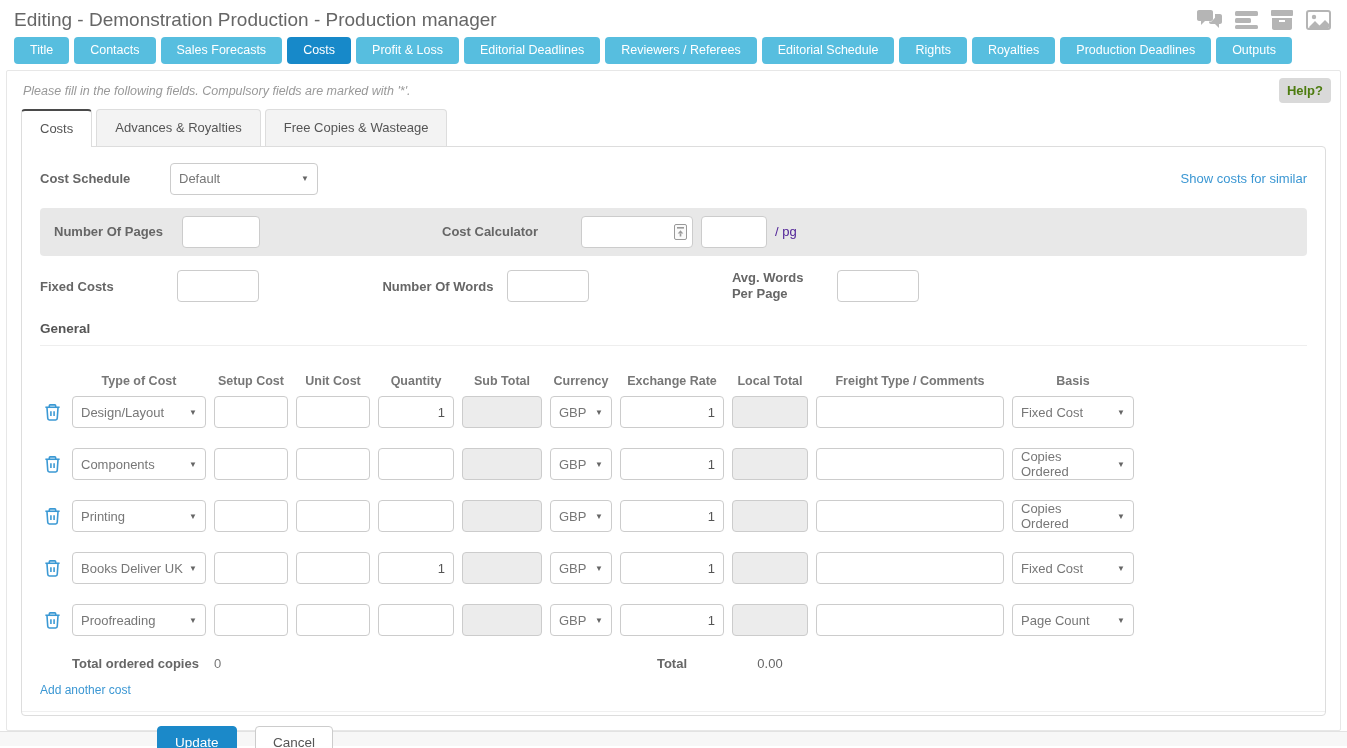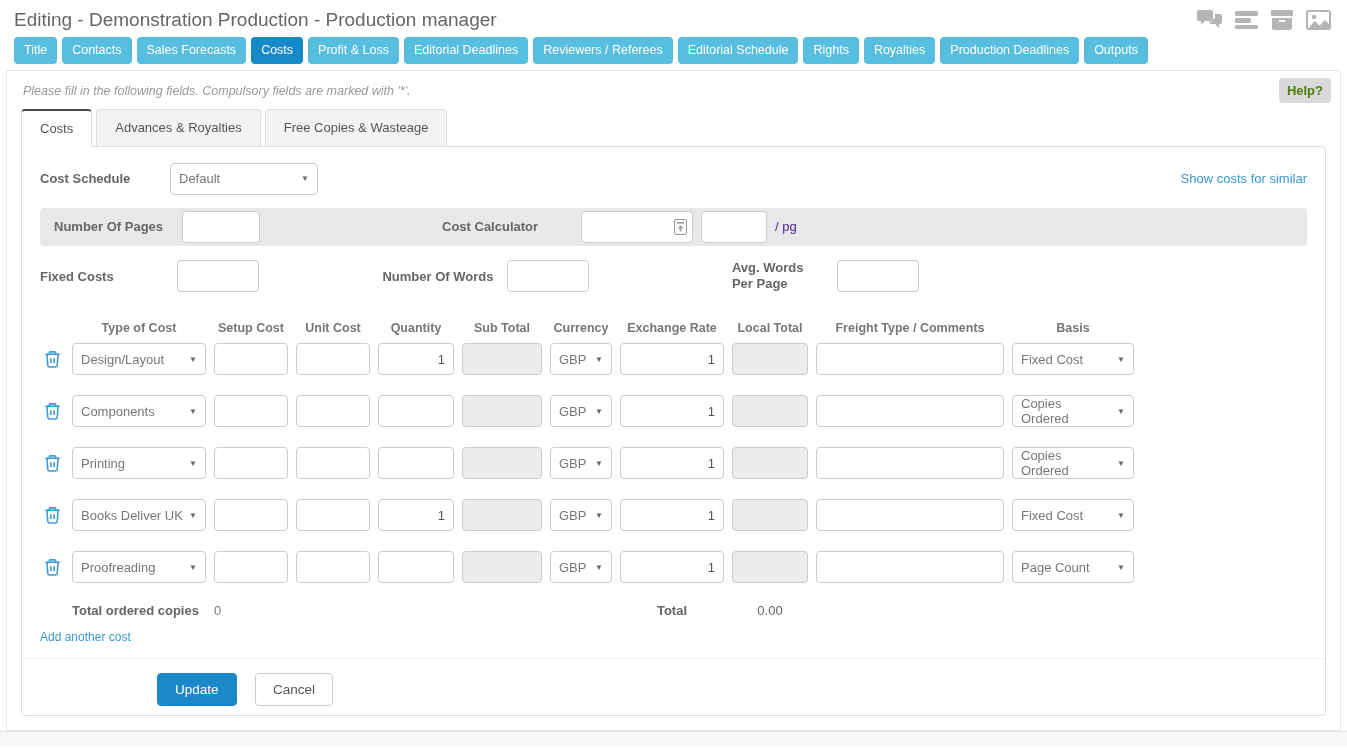--- a/index.html
+++ b/index.html
@@ -11,21 +11,21 @@
   }
   
   .hdr { display:flex; justify-content:space-between; align-items:center; padding:9px 16px 6px 14px; }
   .page-title { font-size:19px; font-weight:400; color:#666; }
   .hdr-icons { display:flex; align-items:center; gap:13px; }
   .hdr-icons span { display:inline-flex; cursor:pointer; }
   
   .tabs { display:flex; gap:5px; padding:0 14px 6px; }
   .tab {
     background:#57bedf; color:#fff; font-size:12.5px; line-height:1;
-    padding:7px 10px; border-radius:4px; cursor:pointer; white-space:nowrap;
+    padding:7px 16px; border-radius:4px; cursor:pointer; white-space:nowrap;
   }
   .tab.active { background:#1789c9; }
   
   .panel {
     margin:0 6px; border:1px solid #e7e7e7; background:#fff;
     position:relative; height:661px; border-radius:2px;
   }
   .instruction { margin:13px 16px 11px; font-style:italic; color:#999; font-size:12.5px; }
   .help-btn {
     position:absolute; top:7px; right:9px; background:#d9d9d9; color:#4d7c0f;
@@ -60,21 +60,21 @@
   }
   .sel .arr { color:#666; font-size:8px; margin-left:6px; }
   .link { color:#3b97d3; font-size:13px; text-decoration:none; cursor:pointer; }
   
   .schedule-row { display:flex; align-items:center; }
   .schedule-row label { width:130px; }
   .sel.schedule { width:148px; }
   .schedule-row .spacer { flex:1; }
   
   .calc-bar {
-    margin-top:13px; background:#e8e8e8; border-radius:4px; height:38px;
+    margin-top:13px; background:#e8e8e8; border-radius:4px; height:48px;
     display:flex; align-items:center; padding:0 14px;
   }
   .calc-bar .l1 { width:128px; }
   .calc-bar .inp.pages { width:78px; }
   .calc-bar .l2 { margin-left:182px; width:105px; }
   .iw { position:relative; margin-left:34px; }
   .iw .inp { width:112px; padding-right:24px; }
   .iw .calc-ic { position:absolute; right:6px; top:8px; }
   .calc-bar .inp.rate { width:66px; margin-left:8px; }
   .calc-bar .suffix { color:#4c1d95; font-size:13px; margin-left:8px; }
@@ -216,20 +216,21 @@
       <span class="fg3">
         <label class="b">Number Of Words</label>
         <input class="inp" value="" style="">
       </span>
       <span class="fg4">
         <label class="b">Avg. Words Per Page</label>
         <input class="inp" value="" style="">
       </span>
     </div>
 
+    <div class="general">General</div>
 
     
     <div class="grid thead">
       <span></span>
       <span>Type of Cost</span>
       <span>Setup Cost</span>
       <span>Unit Cost</span>
       <span>Quantity</span>
       <span>Sub Total</span>
       <span>Currency</span>

